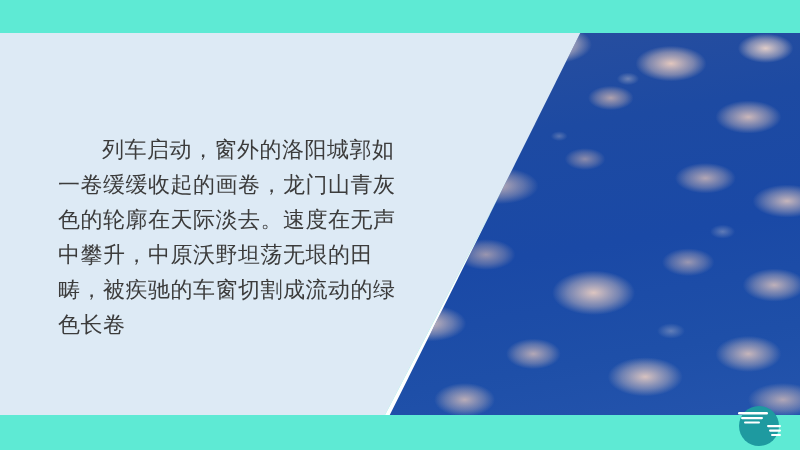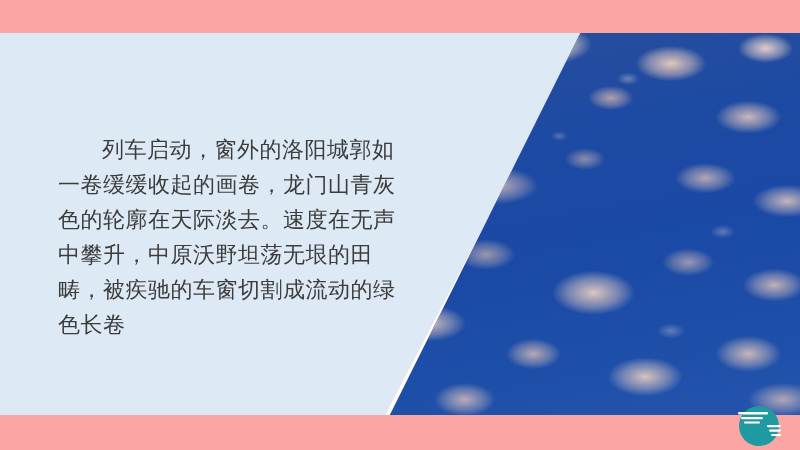--- a/index.html
+++ b/index.html
@@ -3,21 +3,21 @@
 <meta charset="utf-8">
 <style>
   html,body{margin:0;padding:0;}
   body{
     width:800px;height:450px;overflow:hidden;
     background:#ffffff;
     font-family:"Liberation Sans","DejaVu Sans",sans-serif;
   }
   .slide{
     position:relative;width:800px;height:450px;
-    background:#fca5a5;overflow:hidden;
+    background:#5eead4;overflow:hidden;
   }
 
   
   .blue-panel{
     position:absolute;left:0;top:33px;width:620px;height:382px;
     background:#ddeaf5;
     -webkit-clip-path:polygon(0 0, 100% 0, 100% 0, 0 0);
     clip-path:polygon(0 0, 94.2% 0, 62.1% 100%, 0 100%);
   }
 

